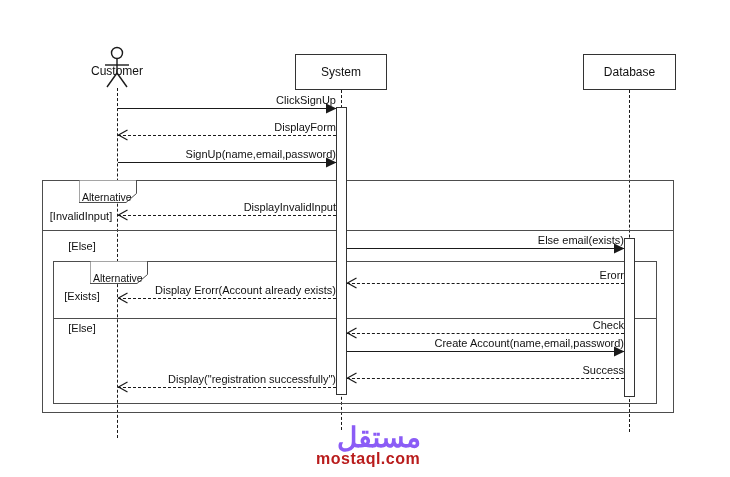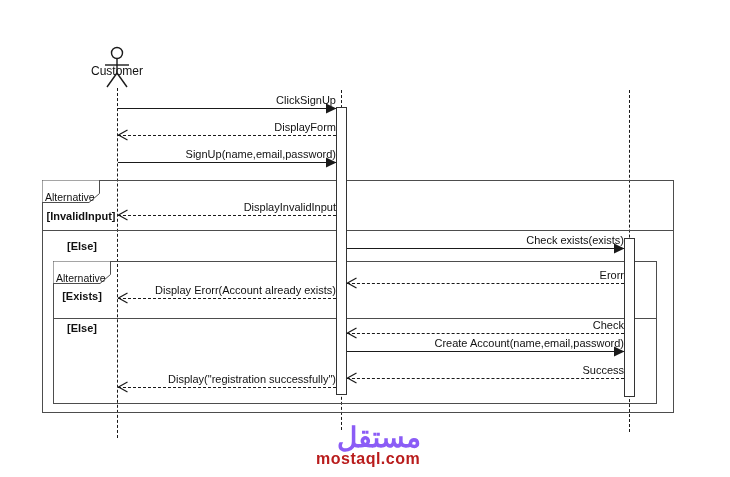--- a/index.html
+++ b/index.html
@@ -19,30 +19,30 @@
     position:absolute; background:#fff; border:1px solid #333;
     display:flex; align-items:center; justify-content:center;
     font-size:12px; z-index:5;
   }
 
   .bar { position:absolute; width:11px; background:#fff; border:1px solid #333; z-index:3; }
 
   .frame { position:absolute; border:1px solid #4d4d4d; z-index:2; }
   .fdivider { position:absolute; height:0; border-top:1px solid #4d4d4d; z-index:2; }
 
-  .pent { position:absolute; z-index:4; width:58px; height:36px; }
+  .pent { position:absolute; z-index:4; width:58px; height:36px;margin-left:37px; }
   .pent svg { display:block; position:absolute; inset:0; }
   .pent .ptxt {
     position:absolute; left:3px; top:0; right:9px; bottom:3px;
     font-size:10.5px; display:flex; align-items:center; white-space:nowrap;
   }
 
   .guard {
     position:absolute; font-size:11px; z-index:4;
-    transform:translateX(-50%); white-space:nowrap;font-weight:bold;
+    transform:translateX(-50%); white-space:nowrap;
   }
 
   .msg { position:absolute; height:0; z-index:6; }
   .msg .mline { position:absolute; left:0; right:0; top:0; }
   .msg.solid  .mline { border-top:1.5px solid #1a1a1a; }
   .msg.dashed .mline { border-top:1px dashed #1a1a1a; }
   .msg .mlbl {
     position:absolute; left:0; right:0; bottom:2px;
     text-align:right; font-size:11px; white-space:nowrap;
   }
@@ -104,20 +104,26 @@
   <div class="actor" style="left:102px; top:46px">
     <svg width="30" height="44" viewBox="0 0 30 44">
       <circle cx="15" cy="7" r="5.5" fill="#ffffff" stroke="#1a1a1a" stroke-width="1.4"></circle>
       <line x1="15" y1="12.5" x2="15" y2="27" stroke="#1a1a1a" stroke-width="1.4"></line>
       <line x1="3" y1="19" x2="27" y2="19" stroke="#1a1a1a" stroke-width="1.4"></line>
       <line x1="15" y1="27" x2="5" y2="41" stroke="#1a1a1a" stroke-width="1.4"></line>
       <line x1="15" y1="27" x2="25" y2="41" stroke="#1a1a1a" stroke-width="1.4"></line>
     </svg>
   </div>
 
+  <div class="pbox" style="left:295px; top:54px; width:92px; height:36px">
+    <span>System</span>
+  </div>
+  <div class="pbox" style="left:583px; top:54px; width:93px; height:36px">
+    <span>Database</span>
+  </div>
 
   <div class="msg solid" style="left:118px; top:108px; width:218px">
     <div class="mlbl">ClickSignUp</div>
     <div class="mline"></div>
     <svg class="head" style="right:-1px; top:-5px" width="11" height="11" viewBox="0 0 11 11">
         <path d="M0 0.5 L10.5 5.5 L0 10.5 Z" fill="#1a1a1a"></path>
       </svg>
   </div>
 
   <div class="msg dashed" style="left:118px; top:135px; width:218px">
@@ -138,21 +144,21 @@
 
   <div class="msg dashed" style="left:118px; top:215px; width:218px">
     <div class="mlbl">DisplayInvalidInput</div>
     <div class="mline"></div>
     <svg class="head" style="left:-1px; top:-6px" width="12" height="12" viewBox="0 0 12 12">
         <path d="M10.5 1 L1.5 6 L10.5 11" fill="none" stroke="#1a1a1a" stroke-width="1.2"></path>
       </svg>
   </div>
 
   <div class="msg solid" style="left:347px; top:248px; width:277px">
-    <div class="mlbl">Check exists(exists)</div>
+    <div class="mlbl">Else email(exists)</div>
     <div class="mline"></div>
     <svg class="head" style="right:-1px; top:-5px" width="11" height="11" viewBox="0 0 11 11">
         <path d="M0 0.5 L10.5 5.5 L0 10.5 Z" fill="#1a1a1a"></path>
       </svg>
   </div>
 
   <div class="msg dashed" style="left:347px; top:283px; width:277px">
     <div class="mlbl">Erorr</div>
     <div class="mline"></div>
     <svg class="head" style="left:-1px; top:-6px" width="12" height="12" viewBox="0 0 12 12">

